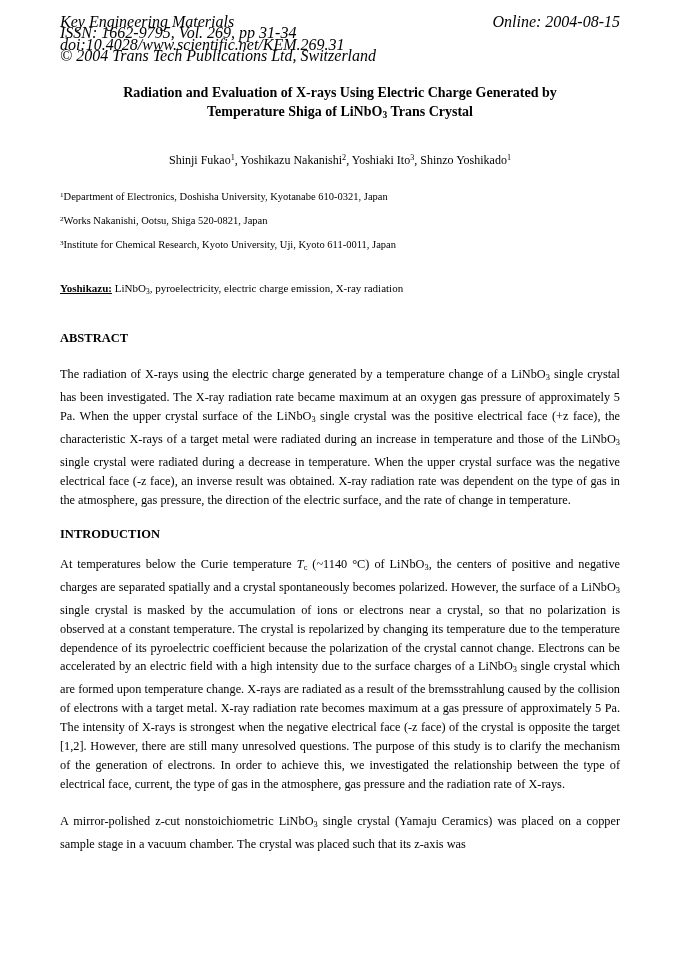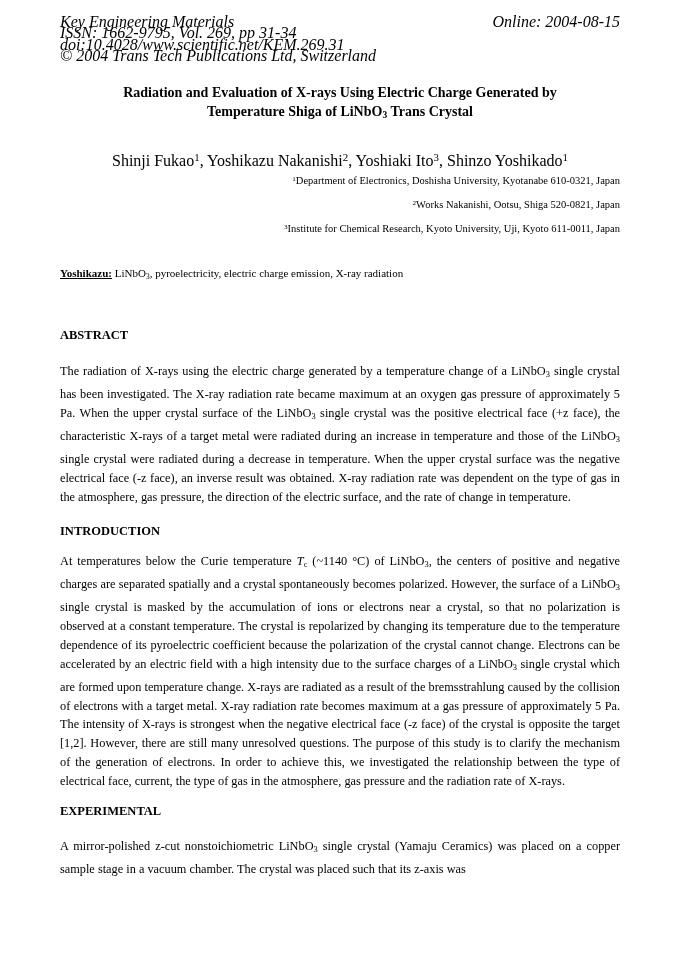--- a/index.html
+++ b/index.html
@@ -36,46 +36,47 @@
     margin-top: 21px;
     text-align: center;
     font-weight: bold;
     font-size: 14px;
     line-height: 19px;
   }
   
   .authors {
     margin-top: 25px;
     text-align: center;
-    font-size: 16px;
+    font-size: 12px;
     line-height: 15px;
   }
   
   .affils {
-    text-align: right;
+    margin-top: 16px;
+    text-align: left;
     font-size: 10.5px;
   }
   .affils div { line-height: 22px; }
   
   .keywords {
     margin-top: 25px;
     font-size: 11px;
     line-height: 14px;
   }
   .keywords .kw-label {
     font-weight: bold;
     text-decoration: underline;
   }
   
   .sect-h {
     font-weight: bold;
     font-size: 12.5px;
     line-height: 16px;
   }
-  .mt-abstract { margin-top: 44px; }
+  .mt-abstract { margin-top: 31px; }
   .mt-intro { margin-top: 16px; }
   .mt-exp { margin-top: 12px; }
   
   .para {
     font-size: 12.3px;
     line-height: 18.9px;
     text-align: justify;
   }
   .p-abstract { margin-top: 19px; }
   .p-intro { margin-top: 13px; }
@@ -112,16 +113,15 @@
   <div class="keywords">
     <span class="kw-label">Yoshikazu:</span><span><span> LiNbO</span><sub>3</sub><span>, pyroelectricity, electric charge emission, X-ray radiation</span></span>
   </div>
 
   <div class="sect-h mt-abstract">ABSTRACT</div>
   <div class="para p-abstract"><span>The radiation of X-rays using the electric charge generated by a temperature change of a LiNbO</span><sub>3</sub><span> single crystal has been investigated. The X-ray radiation rate became maximum at an oxygen gas pressure of approximately 5 Pa. When the upper crystal surface of the LiNbO</span><sub>3</sub><span> single crystal was the positive electrical face (+z face), the characteristic X-rays of a target metal were radiated during an increase in temperature and those of the LiNbO</span><sub>3</sub><span> single crystal were radiated during a decrease in temperature. When the upper crystal surface was the negative electrical face (-z face), an inverse result was obtained. X-ray radiation rate was dependent on the type of gas in the atmosphere, gas pressure, the direction of the electric surface, and the rate of change in temperature.</span></div>
 
   <div class="sect-h mt-intro">INTRODUCTION</div>
   <div class="para p-intro"><span>At temperatures below the Curie temperature </span><i>T</i><sub>c</sub><span> (~1140 °C) of LiNbO</span><sub>3</sub><span>, the centers of positive and negative charges are separated spatially and a crystal spontaneously becomes polarized. However, the surface of a LiNbO</span><sub>3</sub><span> single crystal is masked by the accumulation of ions or electrons near a crystal, so that no polarization is observed at a constant temperature. The crystal is repolarized by changing its temperature due to the temperature dependence of its pyroelectric coefficient because the polarization of the crystal cannot change. Electrons can be accelerated by an electric field with a high intensity due to the surface charges of a LiNbO</span><sub>3</sub><span> single crystal which are formed upon temperature change. X-rays are radiated as a result of the bremsstrahlung caused by the collision of electrons with a target metal. X-ray radiation rate becomes maximum at a gas pressure of approximately 5 Pa. The intensity of X-rays is strongest when the negative electrical face (-z face) of the crystal is opposite the target [1,2]. However, there are still many unresolved questions. The purpose of this study is to clarify the mechanism of the generation of electrons. In order to achieve this, we investigated the relationship between the type of electrical face, current, the type of gas in the atmosphere, gas pressure and the radiation rate of X-rays.</span></div>
 
-  <div class="sect-h mt-exp">EXPERIMENTAL</div>
   <div class="para p-exp"><span>A mirror-polished z-cut nonstoichiometric LiNbO</span><sub>3</sub><span> single crystal (Yamaju Ceramics) was placed on a copper sample stage in a vacuum chamber. The crystal was placed such that its z-axis was</span></div>
 
 </div>
 
 </body></html>

